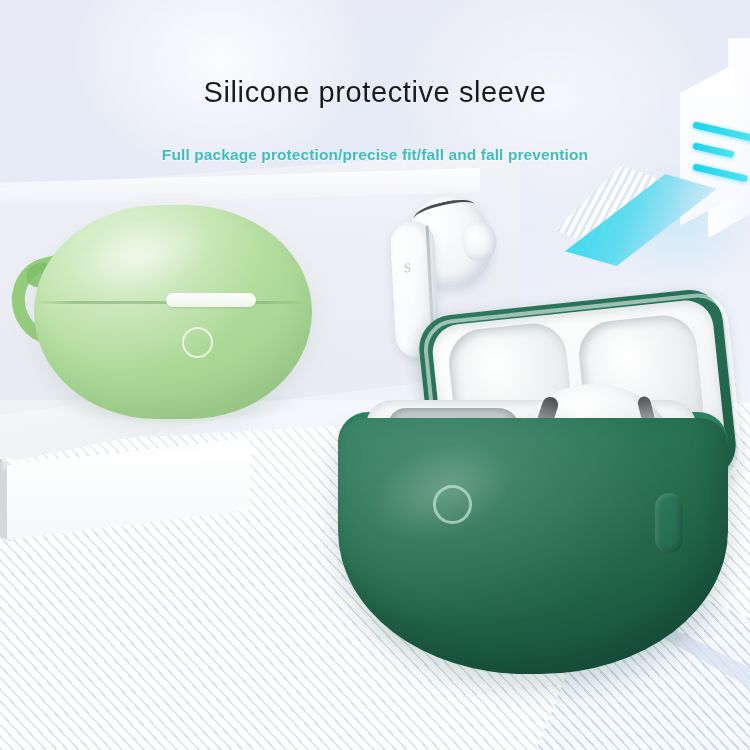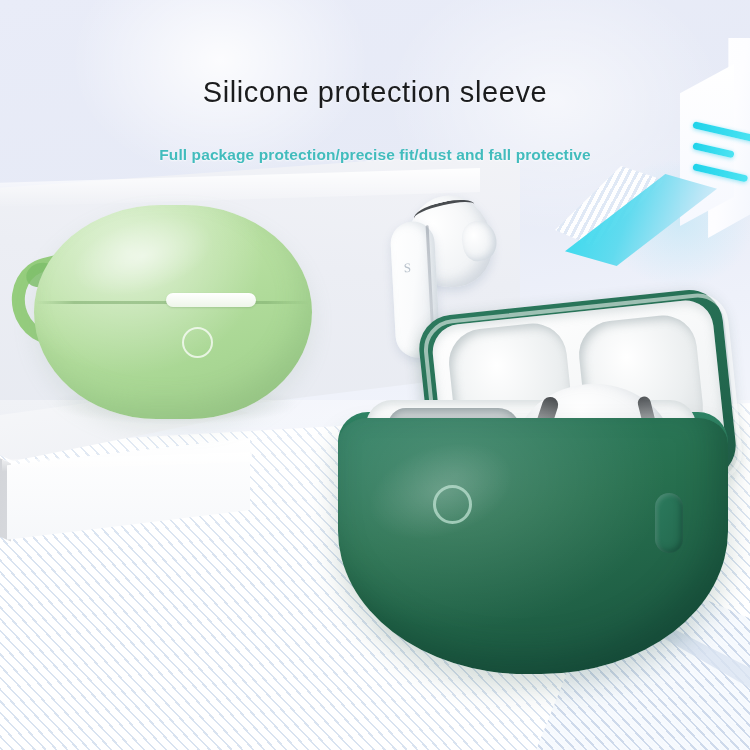--- a/index.html
+++ b/index.html
@@ -305,16 +305,16 @@
     <div class="bud-in"></div>
     <div class="bud-in-seam"></div>
     <div class="bud-in-seam2"></div>
 
     <div class="shell"></div>
     <div class="shell-gloss"></div>
     <div class="shell-led"></div>
     <div class="shell-btn"></div>
   </div>
 
-  <div class="title">Silicone protection sleeve</div>
-  <div class="subtitle">Full package protection/precise fit/dust and fall protective</div>
+  <div class="title">Silicone protective sleeve</div>
+  <div class="subtitle">Full package protection/precise fit/fall and fall prevention</div>
 
 </div>
 
 </body></html>

